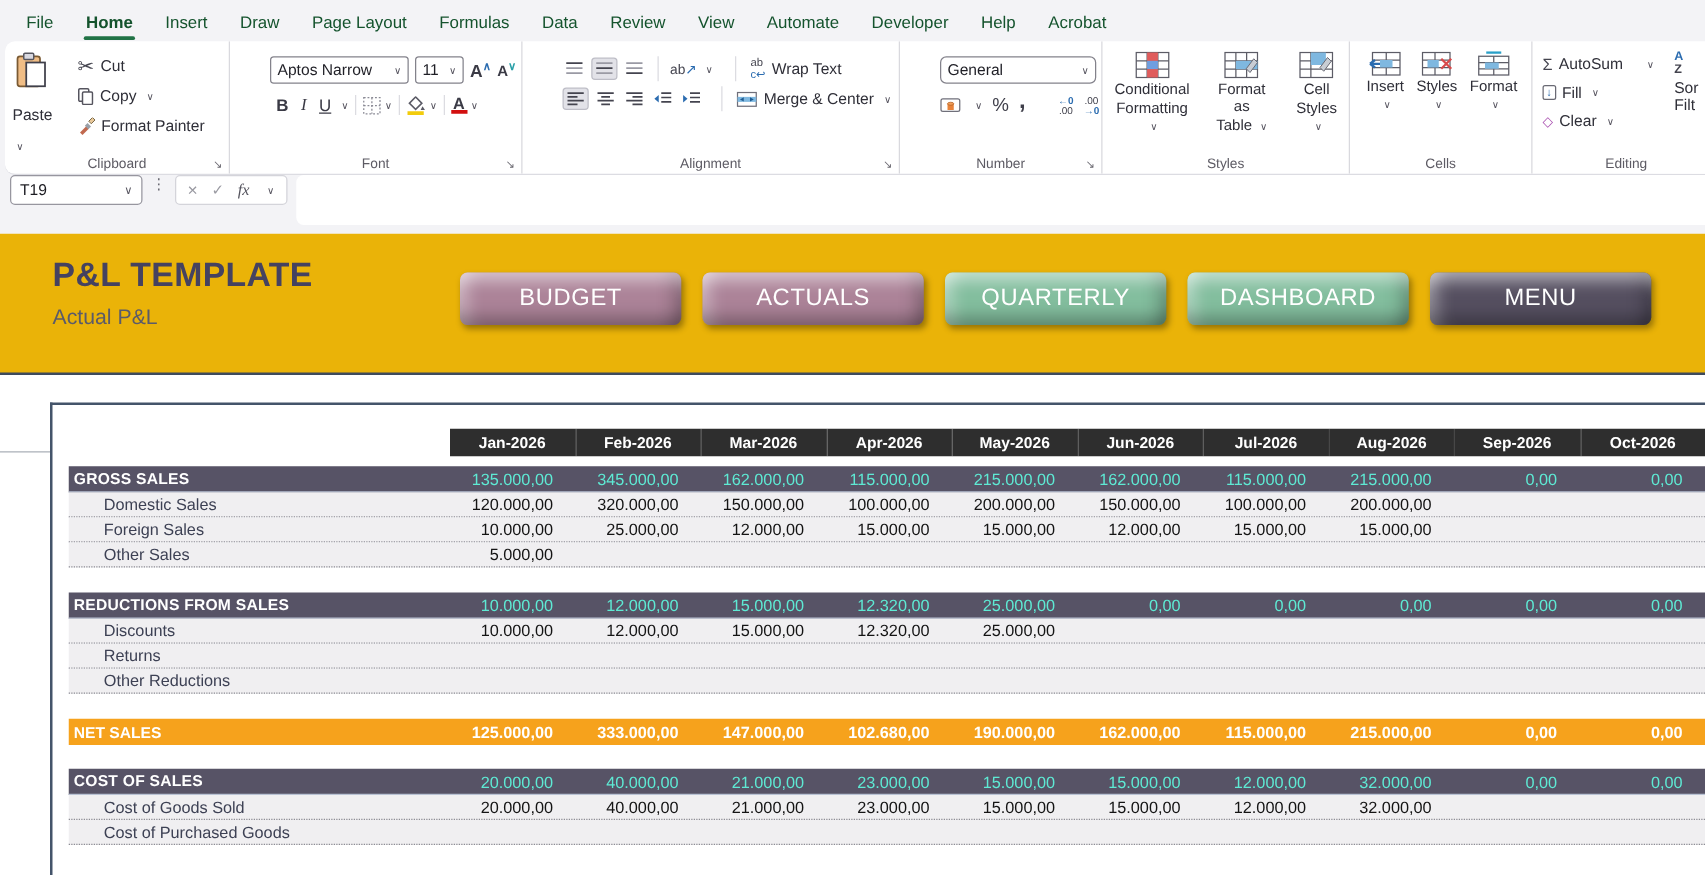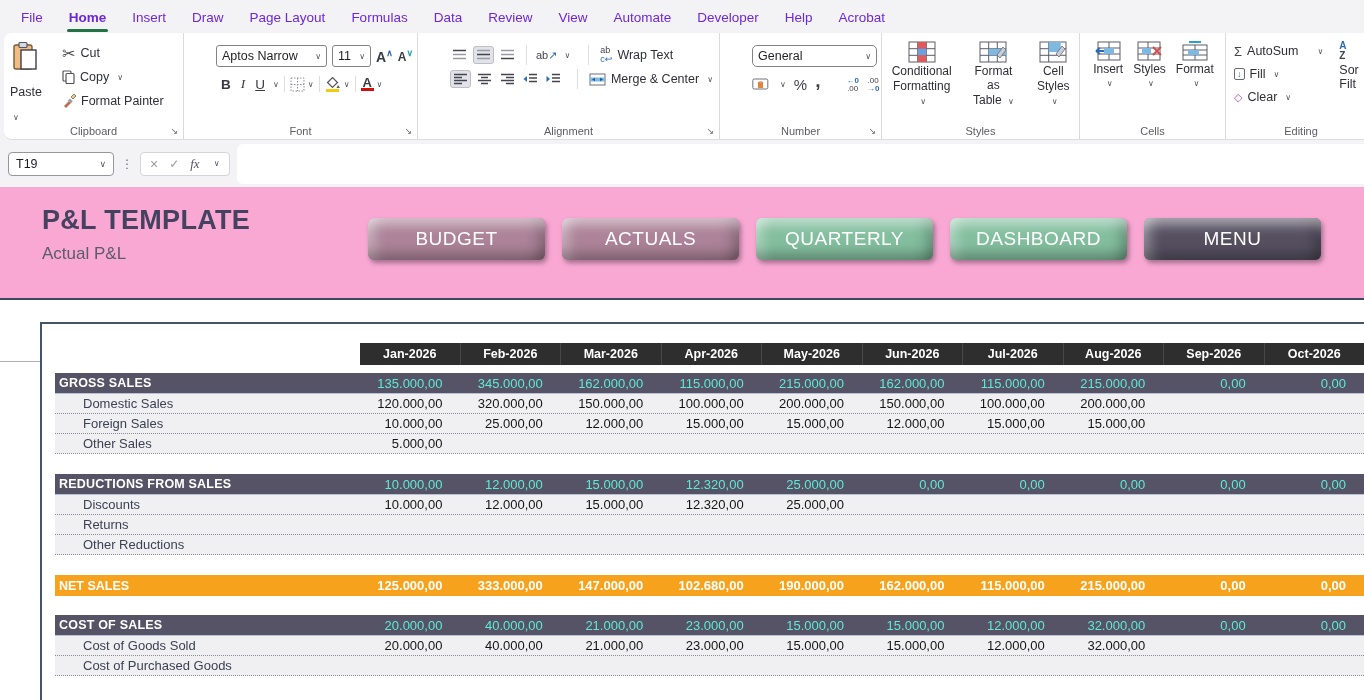--- a/index.html
+++ b/index.html
@@ -2,21 +2,21 @@
 <html><head>
 <meta charset="utf-8">
 <style>
   * { box-sizing: border-box; margin: 0; padding: 0; }
   html,body { width:1364px; height:700px; overflow:hidden;
     font-family:"Liberation Sans", sans-serif; background:#fff; }
 
   
   .chrome { background:#f3f3f6; }
   .tabbar { height:33px; display:flex; align-items:flex-end; padding-left:8px; background:#f3f3f6; }
-  .tab { padding:0 13px; font-size:13.5px; color:#6d28d9; line-height:30px; cursor:default; position:relative; }
+  .tab { padding:0 13px; font-size:13.5px; color:#14532d; line-height:30px; cursor:default; position:relative; }
   .tab.active { font-weight:700; }
   .tab.active::after { content:""; position:absolute; left:11px; right:11px; bottom:1px; height:3px; border-radius:2px; background:#217346; }
 
   .ribbon { height:107px; background:#fff; margin-left:4px; border-radius:8px 0 0 8px;
     border-bottom:1px solid #dcdce2; display:flex; align-items:stretch; overflow:hidden; }
   .group { position:relative; border-right:1px solid #d9d9de; padding:6px 4px 17px 6px; flex:none; }
   .g-label { position:absolute; bottom:2px; left:0; right:0; text-align:center; font-size:11px; color:#5d5b64; }
   .launcher { position:absolute; bottom:3px; right:5px; font-size:9px; color:#6a6870; }
   .chev { font-size:8px; color:#55535e; margin-left:3px; }
   .rlabel { font-size:12.5px; color:#2f2f38; white-space:nowrap; }
@@ -45,32 +45,32 @@
   .dec b { color:#2b6cb0; }
 
   .g-styles { width:198px; display:flex; justify-content:center; gap:12px; padding-top:8px; }
   .bigbtn { display:flex; flex-direction:column; align-items:center; gap:1px; font-size:12px; color:#2f2f38; text-align:center; line-height:14px; }
   .g-cells { width:146px; display:flex; justify-content:center; gap:10px; padding-top:8px; }
   .g-edit { flex:1; min-width:150px; display:flex; gap:14px; padding-top:8px; }
   .edit-col { display:flex; flex-direction:column; gap:3px; }
   .sf-col { display:flex; flex-direction:column; align-items:flex-start; gap:0; }
 
   
-  .fbar { height:47px; background:#f3f3f6; display:flex; align-items:center; padding-left:8px; }
+  .fbar { height:47px; background:#f3f3f6; display:flex; align-items:flex-start; padding-left:8px; }
   .namebox { width:106px; height:24px; background:#fff; border:1px solid #97969f; border-radius:4px;
     display:flex; align-items:center; padding:0 7px; font-size:12.5px; color:#1c1c22; }
   .namebox .chev { margin-left:auto; font-size:9px; }
   .dots { color:#6b6b74; font-size:12px; margin:0 7px; }
   .fxbox { height:24px; background:#fff; border:1px solid #d4d4da; border-radius:4px;
     display:flex; align-items:center; gap:11px; padding:0 9px; color:#9a9aa2; font-size:12px; }
   .fx-it { font-style:italic; font-family:"Liberation Serif", serif; font-size:13px; color:#55545e; }
   .finput { flex:1; height:40px; background:#fff; border-radius:6px 0 0 6px; margin-left:7px; font-size:12.5px; padding:4px 8px; color:#222; }
 
   
-  .titleband { position:relative; height:113px; background:#f9a8d4; border-bottom:2px solid #3e4a5c; }
+  .titleband { position:relative; height:113px; background:#eab308; border-bottom:2px solid #3e4a5c; }
   .pl-title { position:absolute; left:42px; top:18px; font-size:27px; font-weight:700; color:#454260; letter-spacing:0.3px; }
   .pl-sub { position:absolute; left:42px; top:57px; font-size:17px; color:#5b5b6a; }
   .btn3d { position:absolute; top:31px; width:177px; height:42px; border-radius:6px;
     display:flex; align-items:center; justify-content:center; color:#fff; font-size:19px; letter-spacing:0.5px;
     box-shadow: inset 0 16px 12px -9px rgba(255,255,255,0.5), inset 0 -16px 12px -9px rgba(0,0,0,0.28),
       inset 18px 0 14px -12px rgba(255,255,255,0.38), inset -18px 0 14px -12px rgba(0,0,0,0.25),
       2px 3px 5px rgba(0,0,0,0.35); cursor:pointer; }
   .btn3d.mauve { background:#ac8398; }
   .btn3d.green { background:#83be9e; }
   .btn3d.dark  { background:#554f60; }

